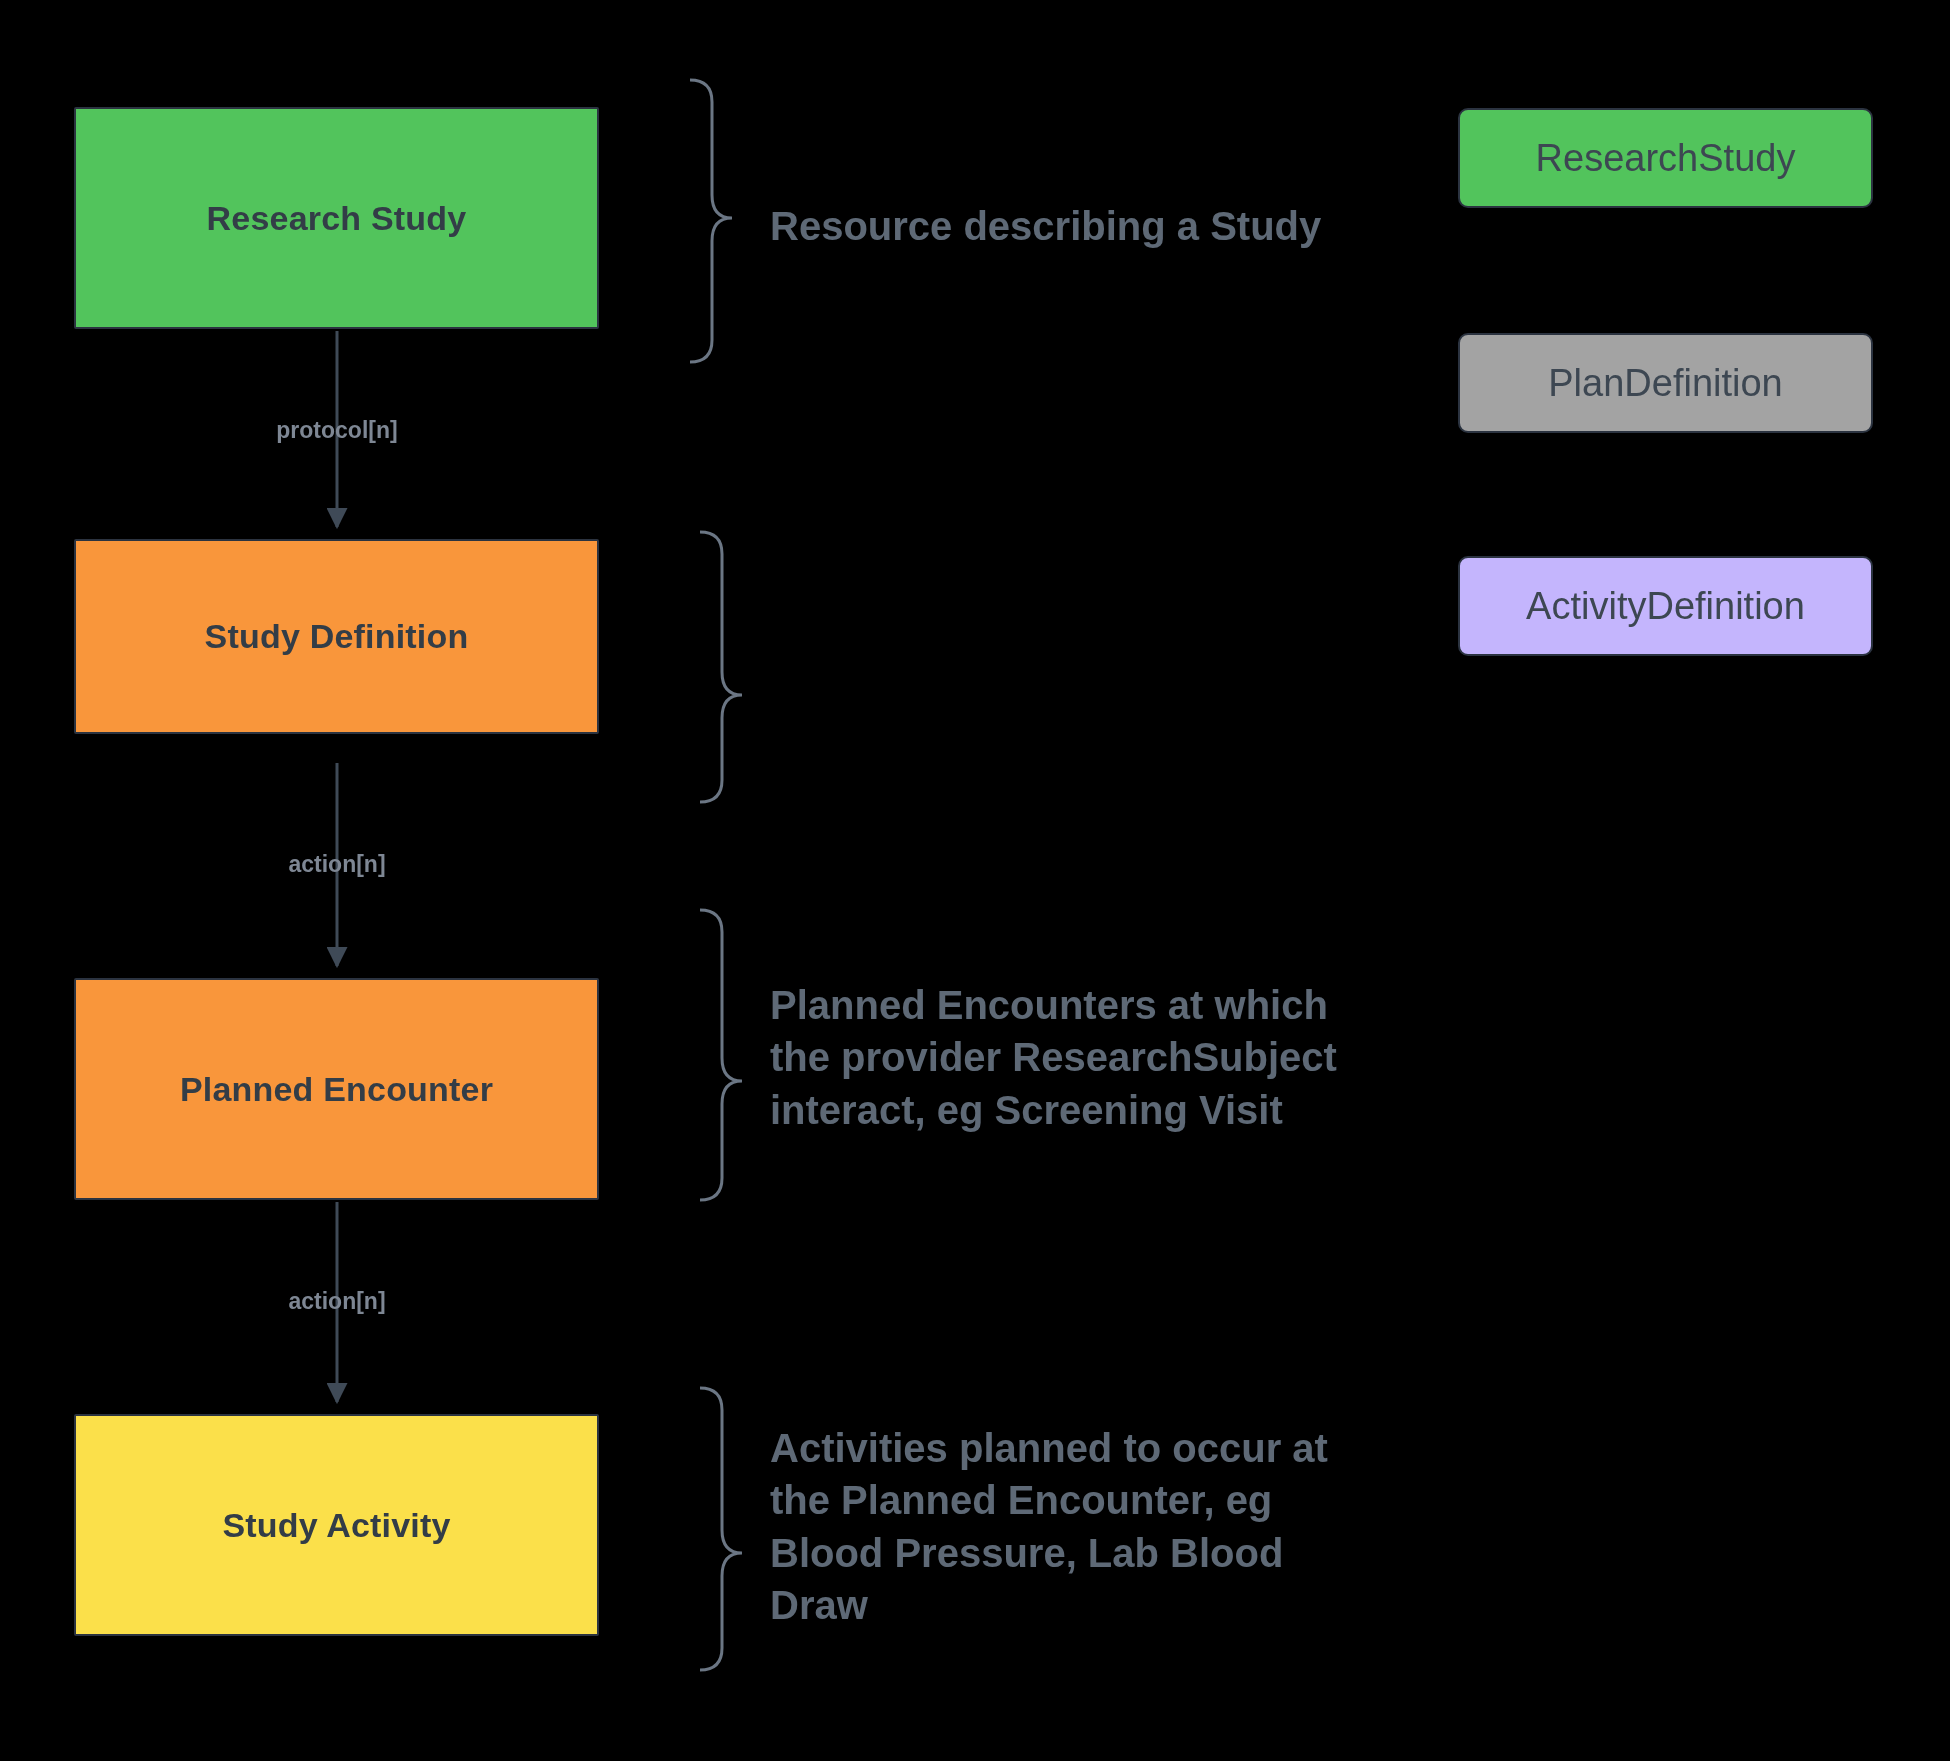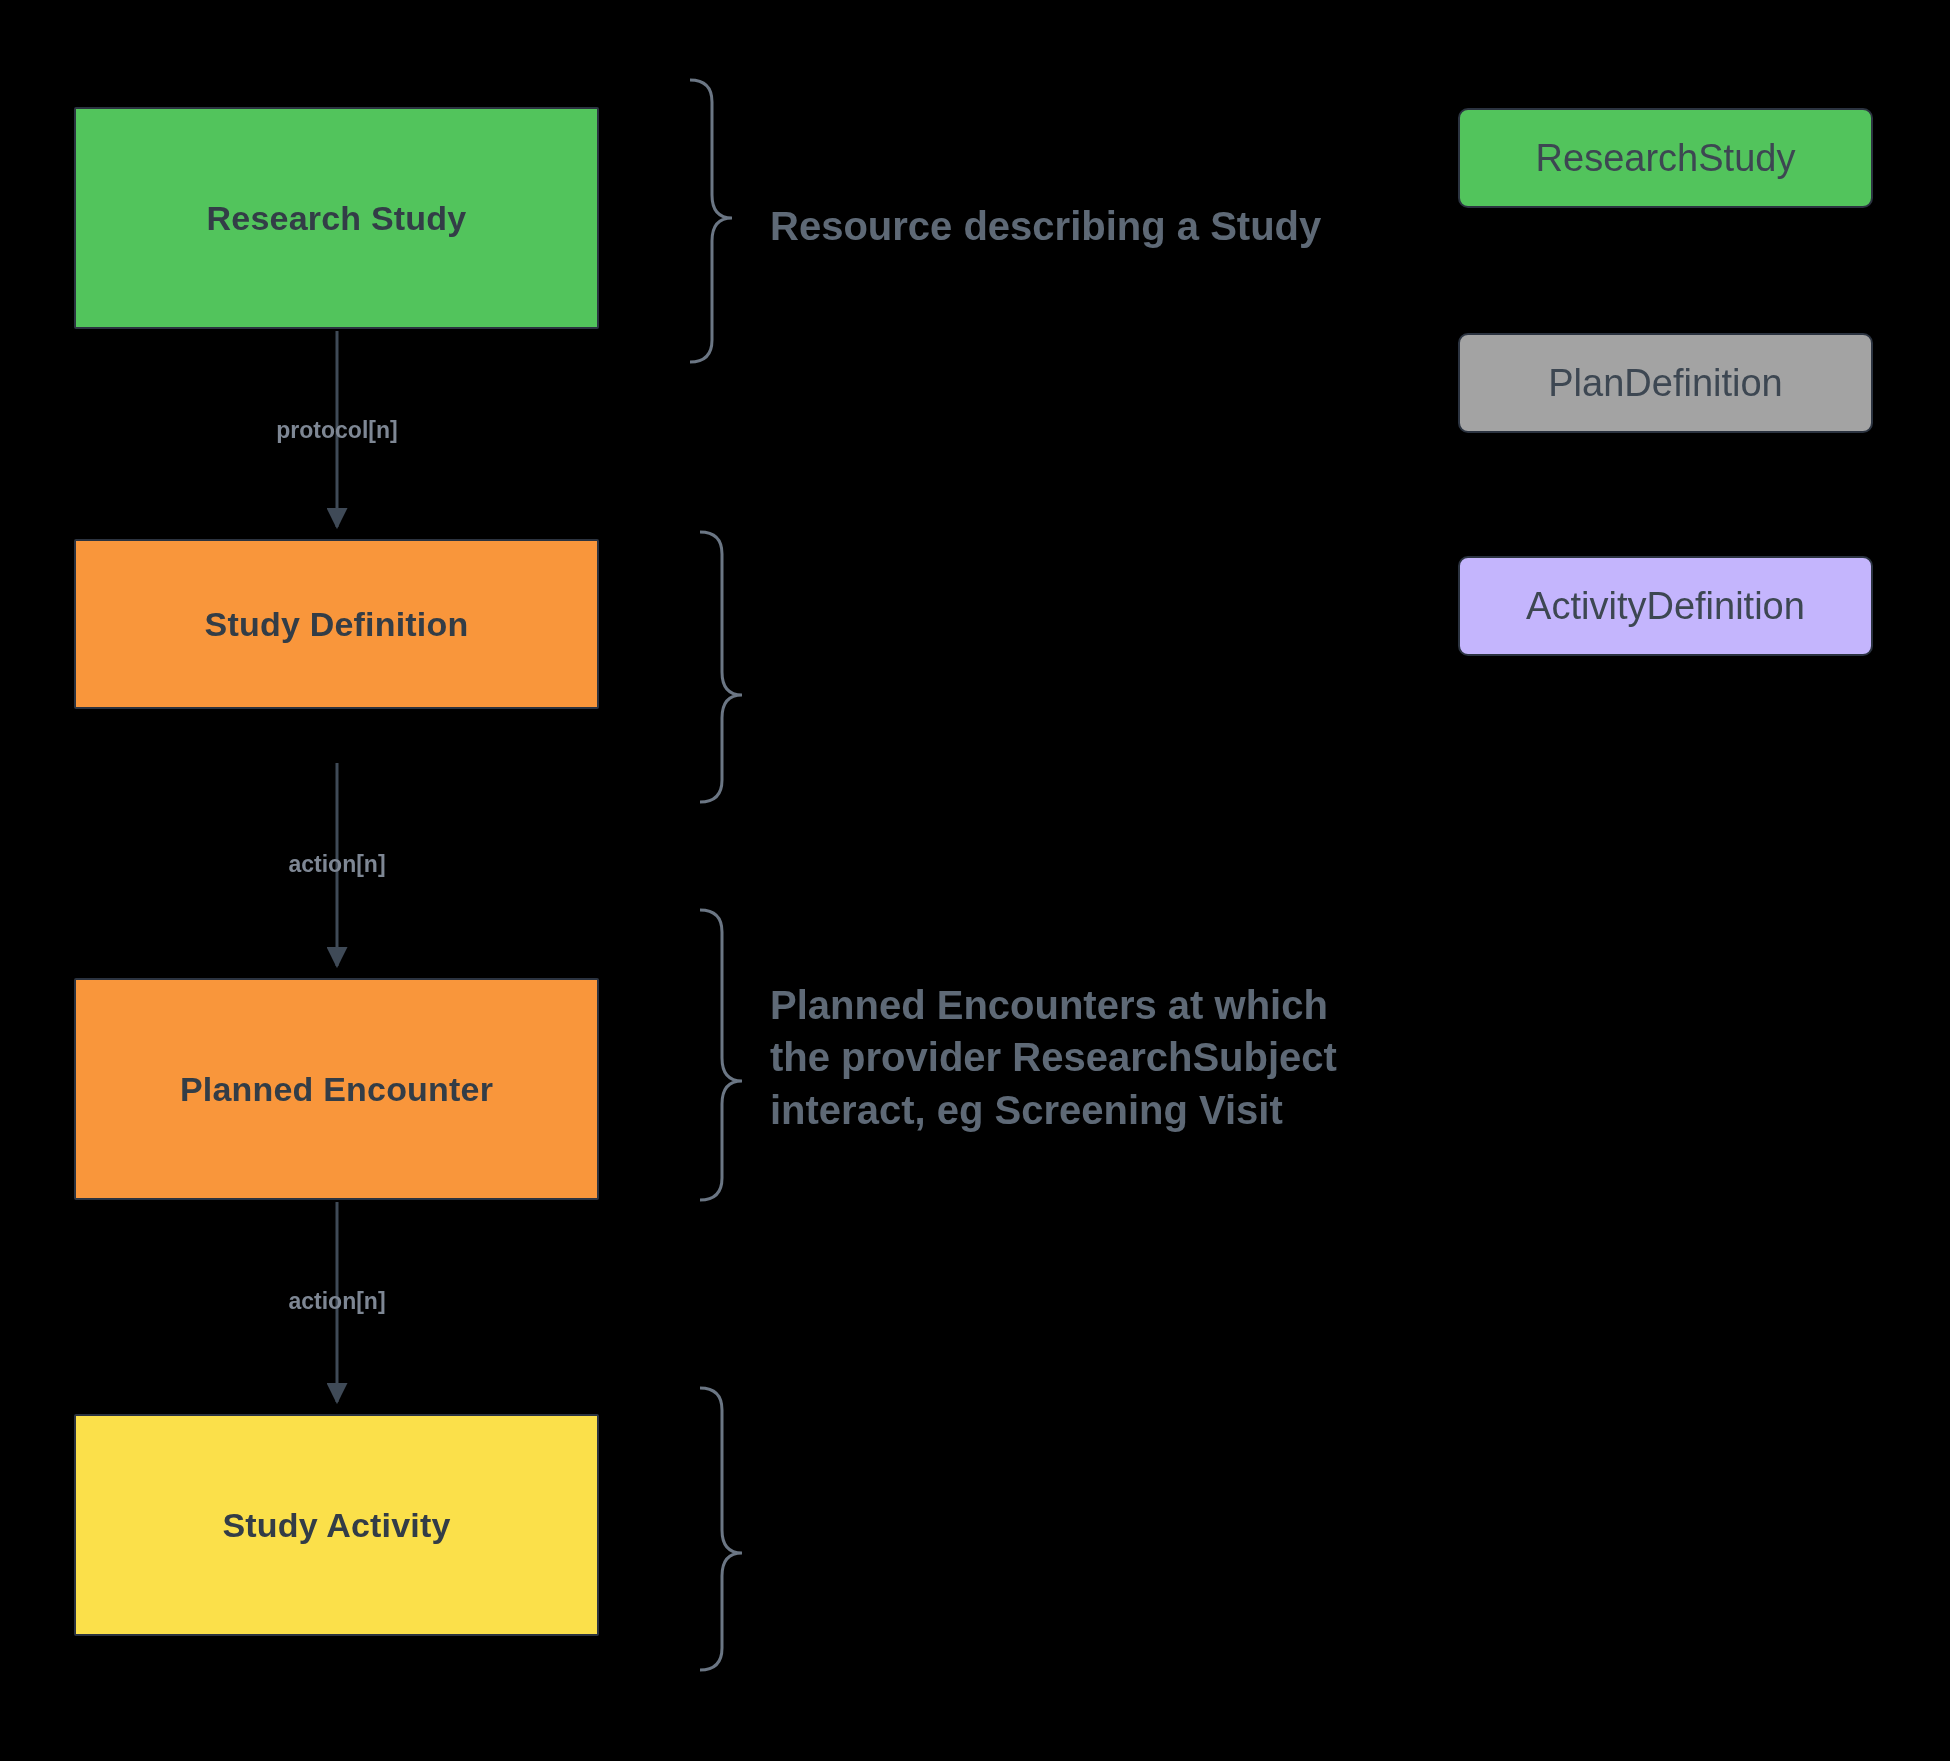--- a/index.html
+++ b/index.html
@@ -32,21 +32,21 @@
     color: #333d47;
     font-weight: bold;
     font-size: 34px;
     letter-spacing: 0.2px;
   }
   .node-green  { background: #52c45c; }
   .node-orange { background: #f9963b; }
   .node-yellow { background: #fbe04a; }
 
   #node-research-study   { left: 74px;  top: 107px;  width: 525px; height: 222px; }
-  #node-study-definition { left: 74px;  top: 539px;  width: 525px; height: 170px; }
+  #node-study-definition { left: 74px;  top: 539px;  width: 525px; height: 195px; }
   #node-planned-encounter{ left: 74px;  top: 978px;  width: 525px; height: 222px; }
   #node-study-activity   { left: 74px;  top: 1414px; width: 525px; height: 222px; }
 
   
   .edge-label {
     position: absolute;
     color: #7e8794;
     font-weight: bold;
     font-size: 23px;
     white-space: nowrap;
@@ -178,20 +178,24 @@
   </div>
 
   <div class="edge-label" id="edge-label-protocol">protocol[n]</div>
   <div class="edge-label" id="edge-label-action-1">action[n]</div>
   <div class="edge-label" id="edge-label-action-2">action[n]</div>
 
   <div class="desc" id="desc-1">Resource describing a Study</div>
   <div class="desc" id="desc-3">Planned Encounters at which
 the provider ResearchSubject
 interact, eg Screening Visit</div>
+  <div class="desc" id="desc-4">Activities planned to occur at
+the Planned Encounter, eg
+Blood Pressure, Lab Blood
+Draw</div>
 
   <div class="legend-box" id="legend-research-study">
     <span>ResearchStudy</span>
   </div>
   <div class="legend-box" id="legend-plan-definition">
     <span>PlanDefinition</span>
   </div>
   <div class="legend-box" id="legend-activity-definition">
     <span>ActivityDefinition</span>
   </div>

